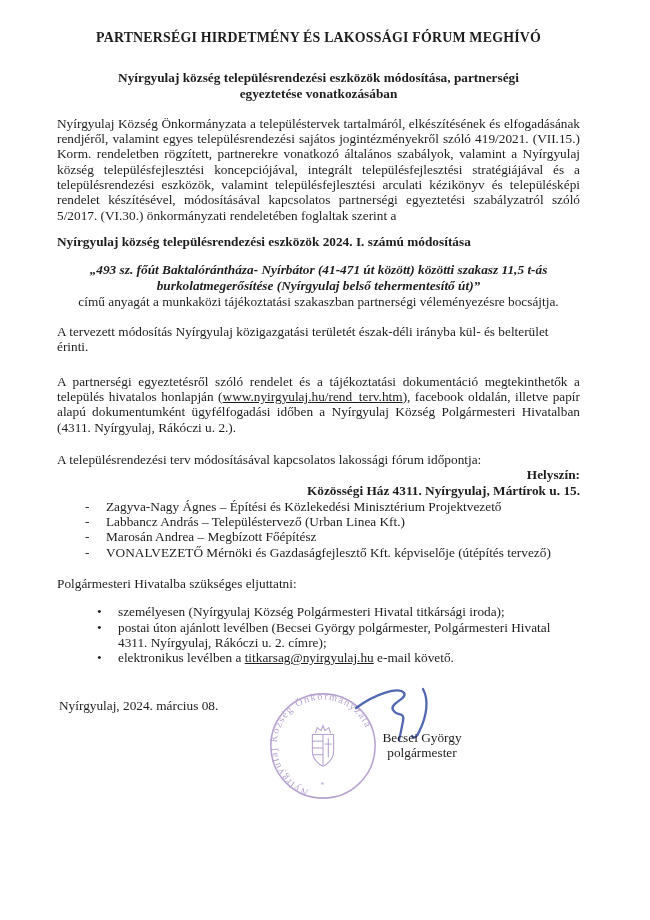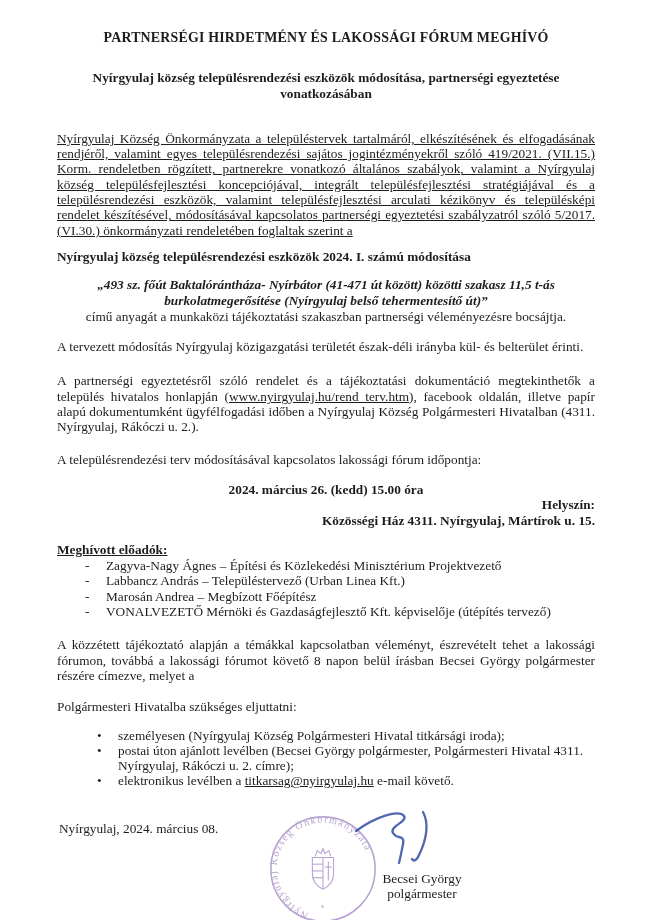--- a/index.html
+++ b/index.html
@@ -2,26 +2,26 @@
 <html><head>
 <meta charset="utf-8">
 <style>
   * { box-sizing: border-box; }
   html, body { margin: 0; padding: 0; }
   body {
     width: 650px; height: 920px; background: #ffffff;
     font-family: "Liberation Serif", serif;
     color: #1d1d1d; overflow: hidden;
   }
-  .page { width: 650px; height: 654px; padding: 30px 55px 0 57px; font-size: 13.3px; line-height: 15.3px; }
+  .page { width: 650px; height: 654px; padding: 30px 70px 0 57px; font-size: 13.3px; line-height: 15.3px; }
   h1, h2, h3, p, ul, li { margin: 0; padding: 0; font-size: inherit; line-height: inherit; }
   .title { text-align: center; font-weight: bold; font-size: 13.9px; letter-spacing: .2px; }
   .subtitle { text-align: center; font-weight: bold; margin-top: 25px; padding: 0 30px; }
   .just { text-align: justify; }
-  .intro { margin-top: 30px; text-decoration: underline; }
+  .intro { margin-top: 15px; }
   .mod-heading { text-align: left; font-weight: bold; margin-top: 11px; }
   .quote { text-align: center; font-weight: bold; font-style: italic; margin-top: 13px; padding: 0 22px; }
   .quote-followup { text-align: center; margin-top: 1px; }
   .scope { margin-top: 15px; }
   .availability { margin-top: 19px; }
   .forum-label { font-weight: normal; margin-top: 17px; }
   .forum-datetime { text-align: center; font-weight: bold; margin-top: 15px; }
   .forum-line { text-align: right; font-weight: bold; }
   .speakers-heading { font-weight: bold; text-decoration: underline; margin-top: 14px; }
   ul.doc-list { list-style: none; margin-top: 1px; }
@@ -31,21 +31,21 @@
   .doc-list .marker { flex: none; width: 21px; }
   .doc-list .li-text { flex: 1; }
   .feedback { margin-top: 18px; }
   .delivery-heading { margin-top: 16px; }
   a.doclink { color: inherit; text-decoration: underline; cursor: pointer; }
   .closing { position: relative; margin-top: 24px; height: 180px; }
   .date-place { position: absolute; left: 2px; top: 8px; }
   .stamp { position: absolute; left: 210px; top: 0; width: 112px; height: 112px; opacity: .8; }
   .stamp text { letter-spacing: 1.4px; }
   .signature { position: absolute; left: 296px; top: -6px; width: 96px; height: 58px; opacity: .9; }
-  .signer { position: absolute; left: 300px; top: 58px; width: 130px; text-align: center; }
+  .signer { position: absolute; left: 300px; top: 40px; width: 130px; text-align: center; }
 </style>
 </head>
 <body>
 
 <div class="page">
 
   <h1 class="title">PARTNERSÉGI HIRDETMÉNY ÉS LAKOSSÁGI FÓRUM MEGHÍVÓ</h1>
 
   <h2 class="subtitle">Nyírgyulaj község településrendezési eszközök módosítása, partnerségi egyeztetése vonatkozásában</h2>
 
@@ -55,45 +55,42 @@
 
   <p class="quote">„493 sz. főút Baktalórántháza- Nyírbátor (41-471 út között) közötti szakasz 11,5 t-ás burkolatmegerősítése (Nyírgyulaj belső tehermentesítő út)”</p>
   <p class="quote-followup">című anyagát a munkaközi tájékoztatási szakaszban partnerségi véleményezésre bocsájtja.</p>
 
   <p class="scope">A tervezett módosítás Nyírgyulaj közigazgatási területét észak-déli irányba kül- és belterület érinti.</p>
 
   <p class="availability just"><span>A partnerségi egyeztetésről szóló rendelet és a tájékoztatási dokumentáció megtekinthetők a település hivatalos honlapján (</span><a class="doclink">www.nyirgyulaj.hu/rend_terv.htm</a><span>), facebook oldalán, illetve papír alapú dokumentumként ügyfélfogadási időben a Nyírgyulaj Község Polgármesteri Hivatalban (4311. Nyírgyulaj, Rákóczi u. 2.).</span></p>
 
   <p class="forum-label">A településrendezési terv módosításával kapcsolatos lakossági fórum időpontja:</p>
 
-  <p class="forum-datetime">2024. március 26. (kedd) 15.00 óra</p>
   <p class="forum-line">Helyszín:</p>
   <p class="forum-line">Közösségi Ház 4311. Nyírgyulaj, Mártírok u. 15.</p>
 
-  <p class="speakers-heading">Meghívott előadók:</p>
   <ul class="doc-list dash-list">
     <li>
         <span class="marker">-</span>
         <span class="li-text">Zagyva-Nagy Ágnes – Építési és Közlekedési Minisztérium Projektvezető</span>
       </li>
     <li>
         <span class="marker">-</span>
         <span class="li-text">Labbancz András – Településtervező (Urban Linea Kft.)</span>
       </li>
     <li>
         <span class="marker">-</span>
         <span class="li-text">Marosán Andrea – Megbízott Főépítész</span>
       </li>
     <li>
         <span class="marker">-</span>
         <span class="li-text">VONALVEZETŐ Mérnöki és Gazdaságfejlesztő Kft. képviselője (útépítés tervező)</span>
       </li>
   </ul>
 
-  <p class="feedback just">A közzétett tájékoztató alapján a témákkal kapcsolatban véleményt, észrevételt tehet a lakossági fórumon, továbbá a lakossági fórumot követő 8 napon belül írásban Becsei György polgármester részére címezve, melyet a</p>
 
   <p class="delivery-heading">Polgármesteri Hivatalba szükséges eljuttatni:</p>
 
   <ul class="doc-list bullet-list">
     <li>
         <span class="marker">•</span>
         <span class="li-text">személyesen (Nyírgyulaj Község Polgármesteri Hivatal titkársági iroda);</span>
       </li>
     <li>
         <span class="marker">•</span>

